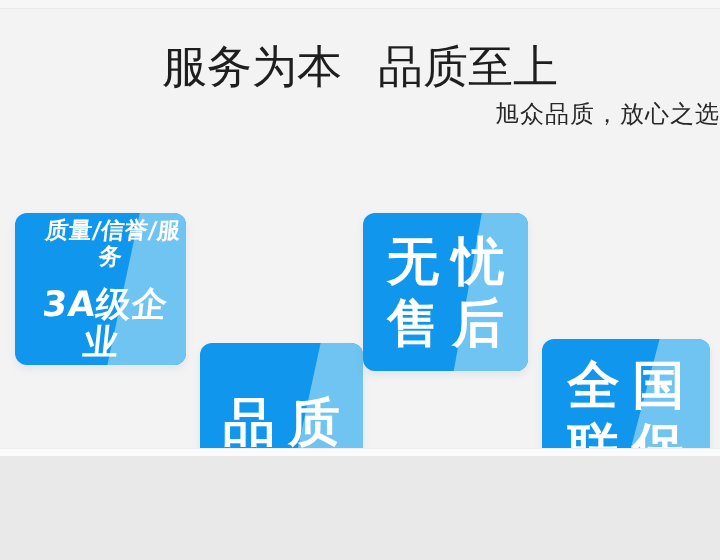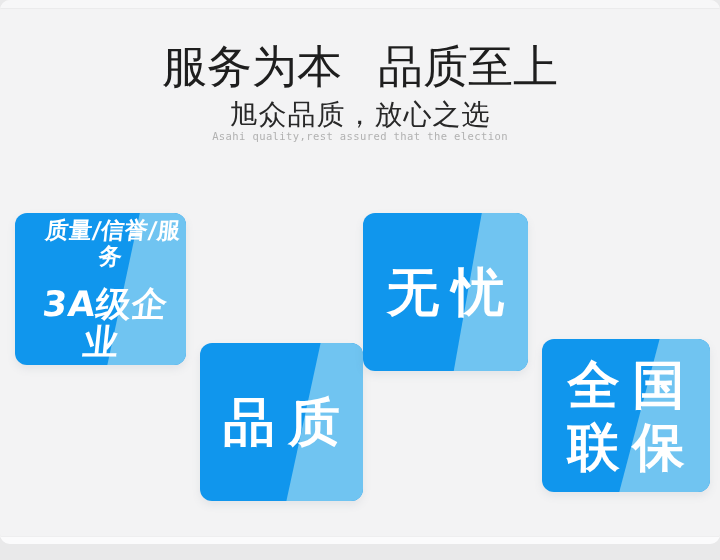--- a/index.html
+++ b/index.html
@@ -2,43 +2,42 @@
 <html lang="zh"><head>
 <meta charset="utf-8">
 <style>
   html,body{margin:0;padding:0;}
   body{
     width:720px;height:560px;
     font-family:"DejaVu Sans","Liberation Sans",sans-serif;
     background:#e9e9ea;
   }
   .page{
-    position:relative;width:720px;height:544px;overflow:hidden;
+    position:relative;width:720px;height:456px;overflow:hidden;
     background:var(--page-bg,#f3f3f4);
-    border-radius:10px;
   }
   .top-band{
     position:absolute;top:0;left:0;right:0;height:8px;
     background:#f7f7f8;border-bottom:1px solid #ebebec;
   }
   .bottom-band{
     position:absolute;bottom:0;left:0;right:0;height:7px;
     background:#fbfbfc;border-top:1px solid #eeeeef;
   }
   .title{
     position:absolute;top:41px;left:0;right:0;
     text-align:center;font-size:45px;line-height:52px;
     font-weight:200;color:var(--title-color,#1e1e1e);
     font-family:"Liberation Sans","DejaVu Sans",sans-serif;
     letter-spacing:0px;white-space:nowrap;
   }
   .title .part2{margin-left:36px;}
   .subtitle{
     position:absolute;top:101px;left:0;right:0;
-    text-align:center;font-size:28px;line-height:27px;
+    text-align:right;font-size:24px;line-height:27px;
     color:var(--subtitle-color,#282828);
     font-family:"Liberation Serif","DejaVu Serif",serif;
     letter-spacing:1px;white-space:nowrap;
   }
   .subtitle-en{
     position:absolute;top:129px;left:0;right:0;
     text-align:center;font-size:10.5px;line-height:14px;
     color:var(--subtitle-en-color,#b1b1b1);
     font-family:"DejaVu Sans Mono","Liberation Mono",monospace;
     letter-spacing:0.4px;white-space:nowrap;
@@ -84,41 +83,41 @@
 
 <div class="page">
   <div class="top-band"></div>
 
   <div class="title">
     <span class="part1">服务为本</span><span class="part2">品质至上</span>
   </div>
 
   <div class="subtitle">旭众品质，放心之选</div>
 
-  <div class="subtitle-en">Asahi quality,rest assured that the election</div>
 
   <div class="badge badge-1">
     <div class="diag"></div>
     <div class="content">
       <div class="line1">质量/信誉/服务</div>
       <div class="line2">3A级企业</div>
     </div>
   </div>
 
   <div class="badge badge-2 badge-big">
     <div class="diag"></div>
     <div class="content">
       <div class="line">品质</div>
     </div>
   </div>
 
   <div class="badge badge-3 badge-big">
     <div class="diag"></div>
     <div class="content">
       <div class="line">无忧</div>
+      <div class="line">售后</div>
     </div>
   </div>
 
   <div class="badge badge-4 badge-big">
     <div class="diag"></div>
     <div class="content">
       <div class="line">全国</div>
       <div class="line">联保</div>
     </div>
   </div>

